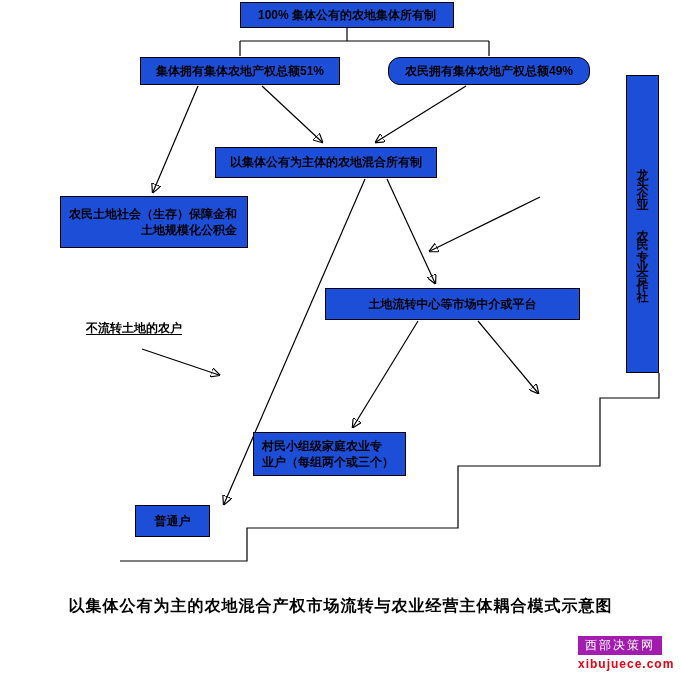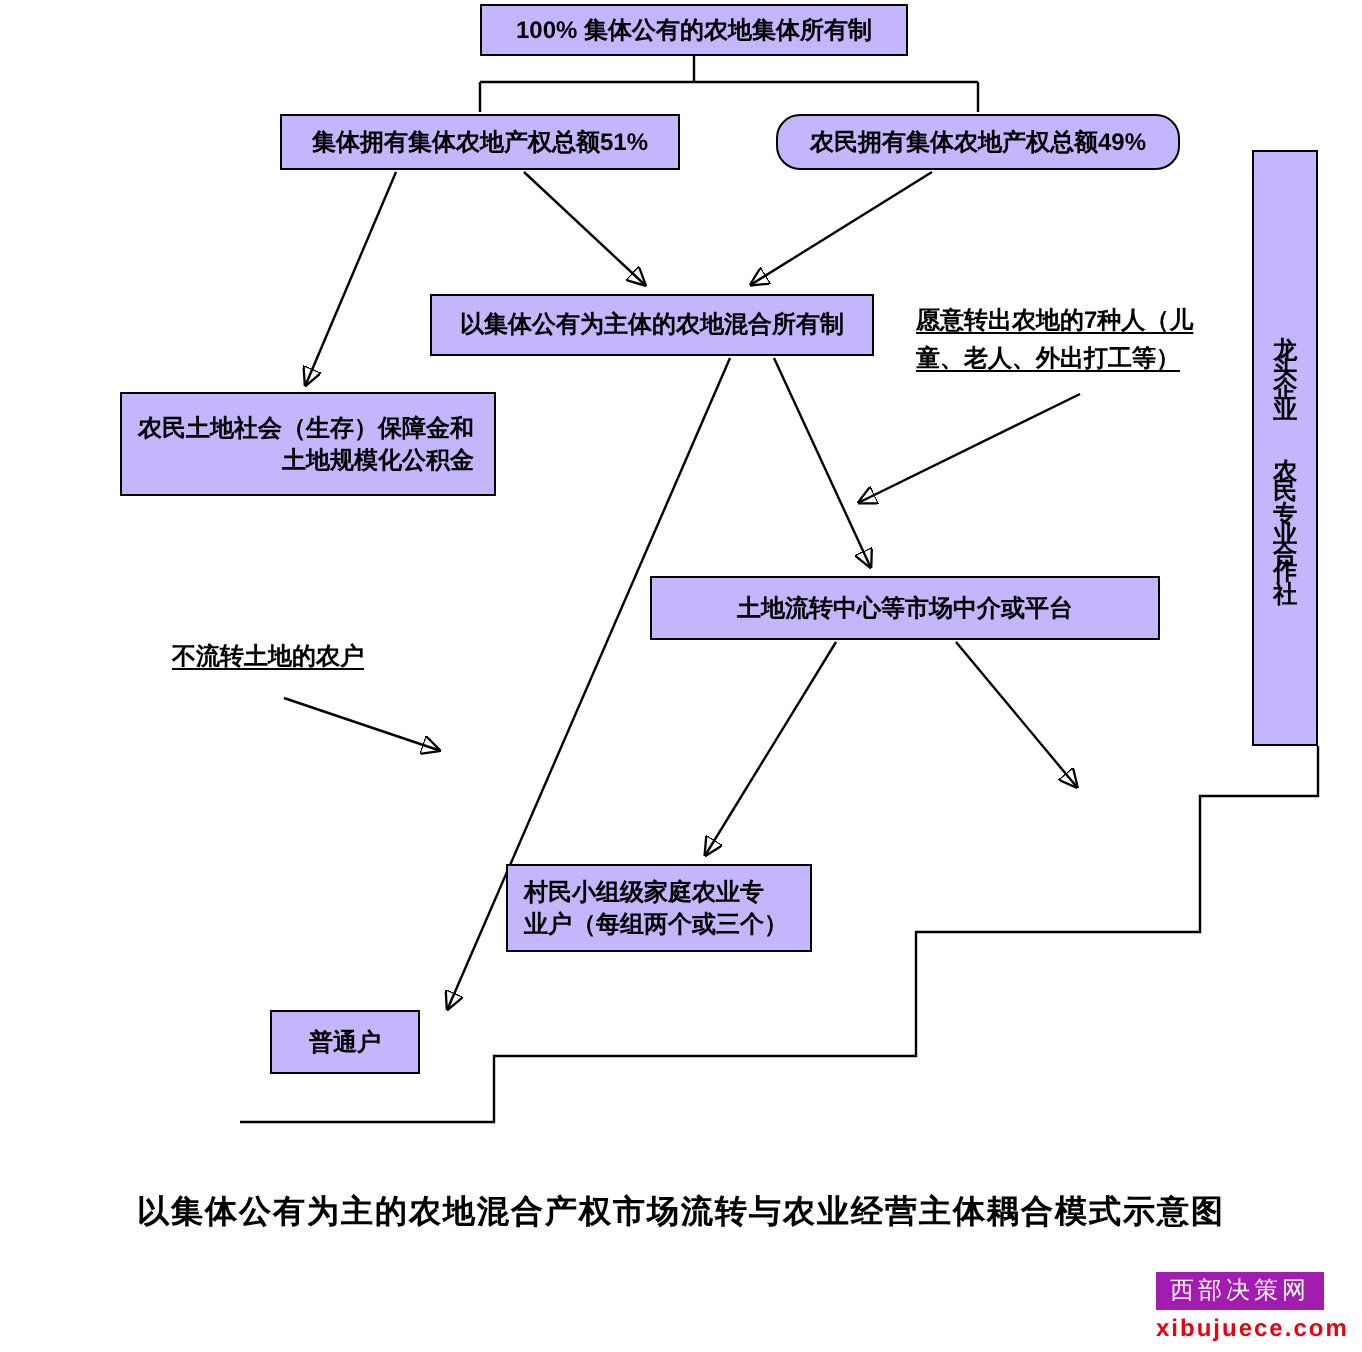--- a/index.html
+++ b/index.html
@@ -4,21 +4,21 @@
 <style>
   html,body { margin:0; padding:0; background:#fff; }
   .canvas {
     position:relative; width:681px; height:676px; background:#fff; overflow:hidden;
     font-family:"Liberation Sans", sans-serif; color:#000;
   }
   svg.wires { position:absolute; left:0; top:0; pointer-events:none; }
   svg.wires line, svg.wires path, svg.wires polyline { stroke:#000; stroke-width:1.2; fill:none; }
 
   .box {
-    position:absolute; box-sizing:border-box; border:1px solid #000; background:#c4b5fd;
+    position:absolute; box-sizing:border-box; border:1px solid #000; background:#1d4ed8;
     font-weight:bold; font-size:12px; line-height:1.35;
     display:flex; align-items:center; justify-content:center; text-align:center;
     white-space:pre-line; padding:2px 4px;
   }
   .lbl {
     position:absolute; font-weight:bold; font-size:12px; line-height:1.55;
     white-space:pre-line; text-decoration:underline; text-underline-offset:2px;
   }
 
   .n-top      { left:240px; top:2px;   width:214px; height:26px; }
@@ -82,22 +82,20 @@
   </svg>
 
   <div class="box n-top">100%  集体公有的农地集体所有制</div>
 
   <div class="box n-col51">集体拥有集体农地产权总额51%</div>
 
   <div class="box n-far49">农民拥有集体农地产权总额49%</div>
 
   <div class="box n-mixed">以集体公有为主体的农地混合所有制</div>
 
-  <div class="lbl n-seven">愿意转出农地的7种人（儿
-童、老人、外出打工等）</div>
 
   <div class="box n-fund">农民土地社会（生存）保障金和
 土地规模化公积金</div>
 
   <div class="lbl n-notransfer">不流转土地的农户</div>
 
   <div class="box n-center">土地流转中心等市场中介或平台</div>
 
 
   <div class="box n-group">村民小组级家庭农业专

